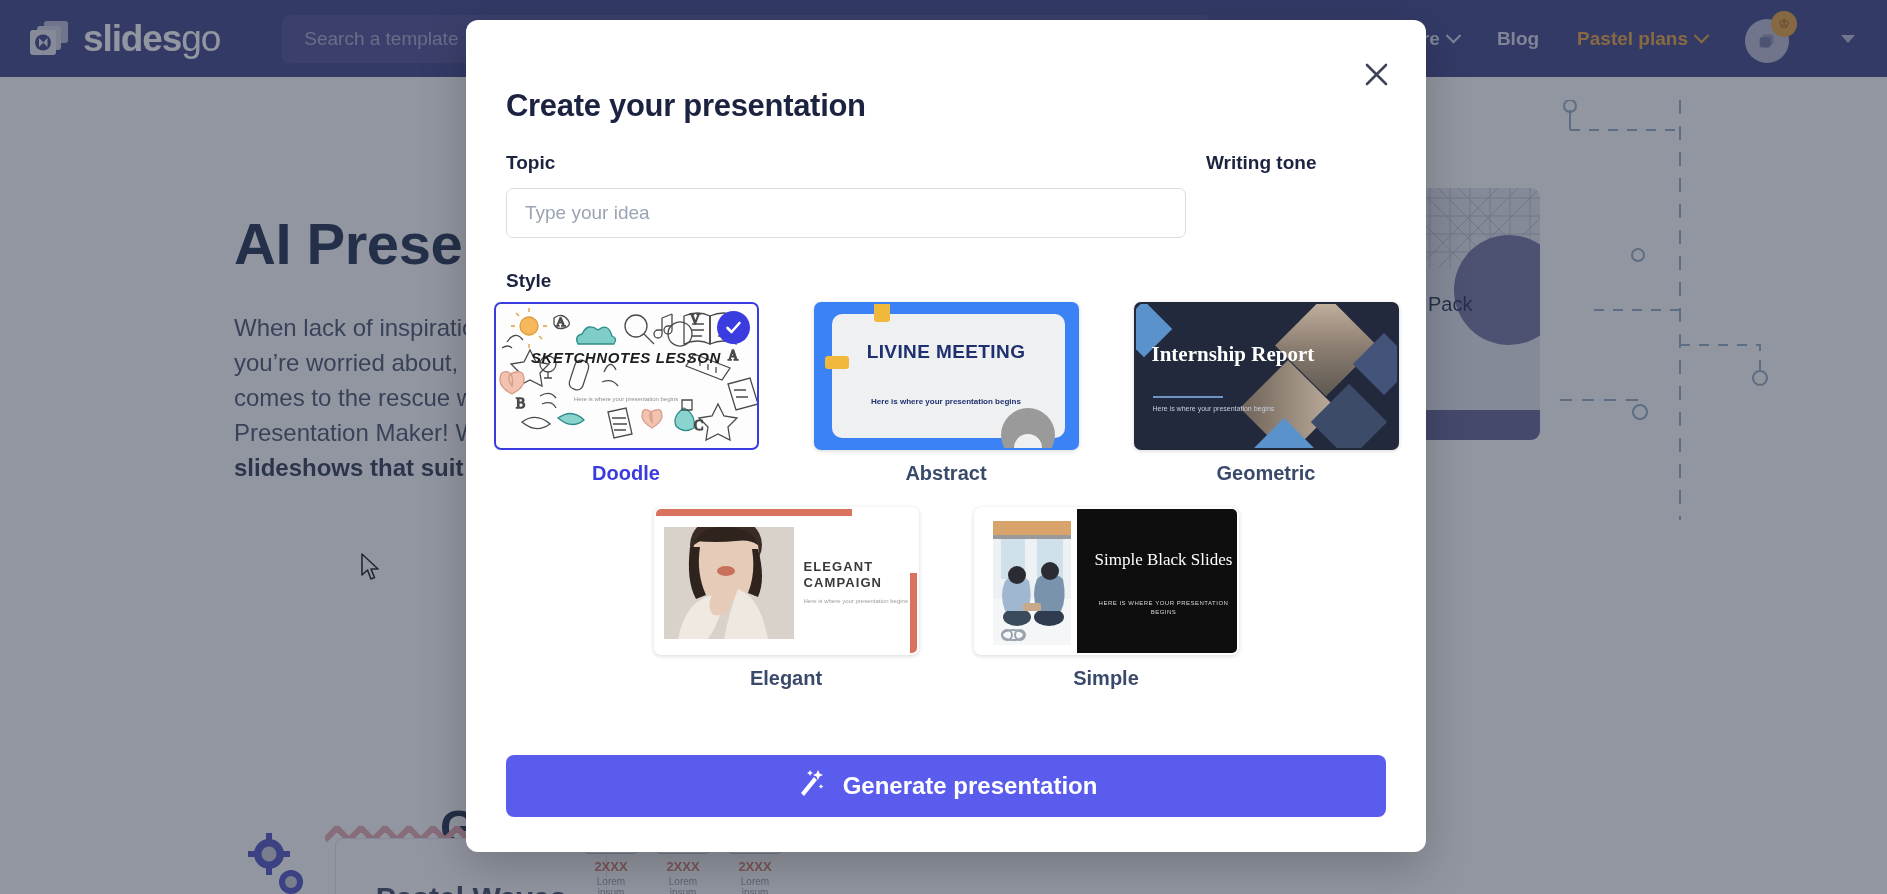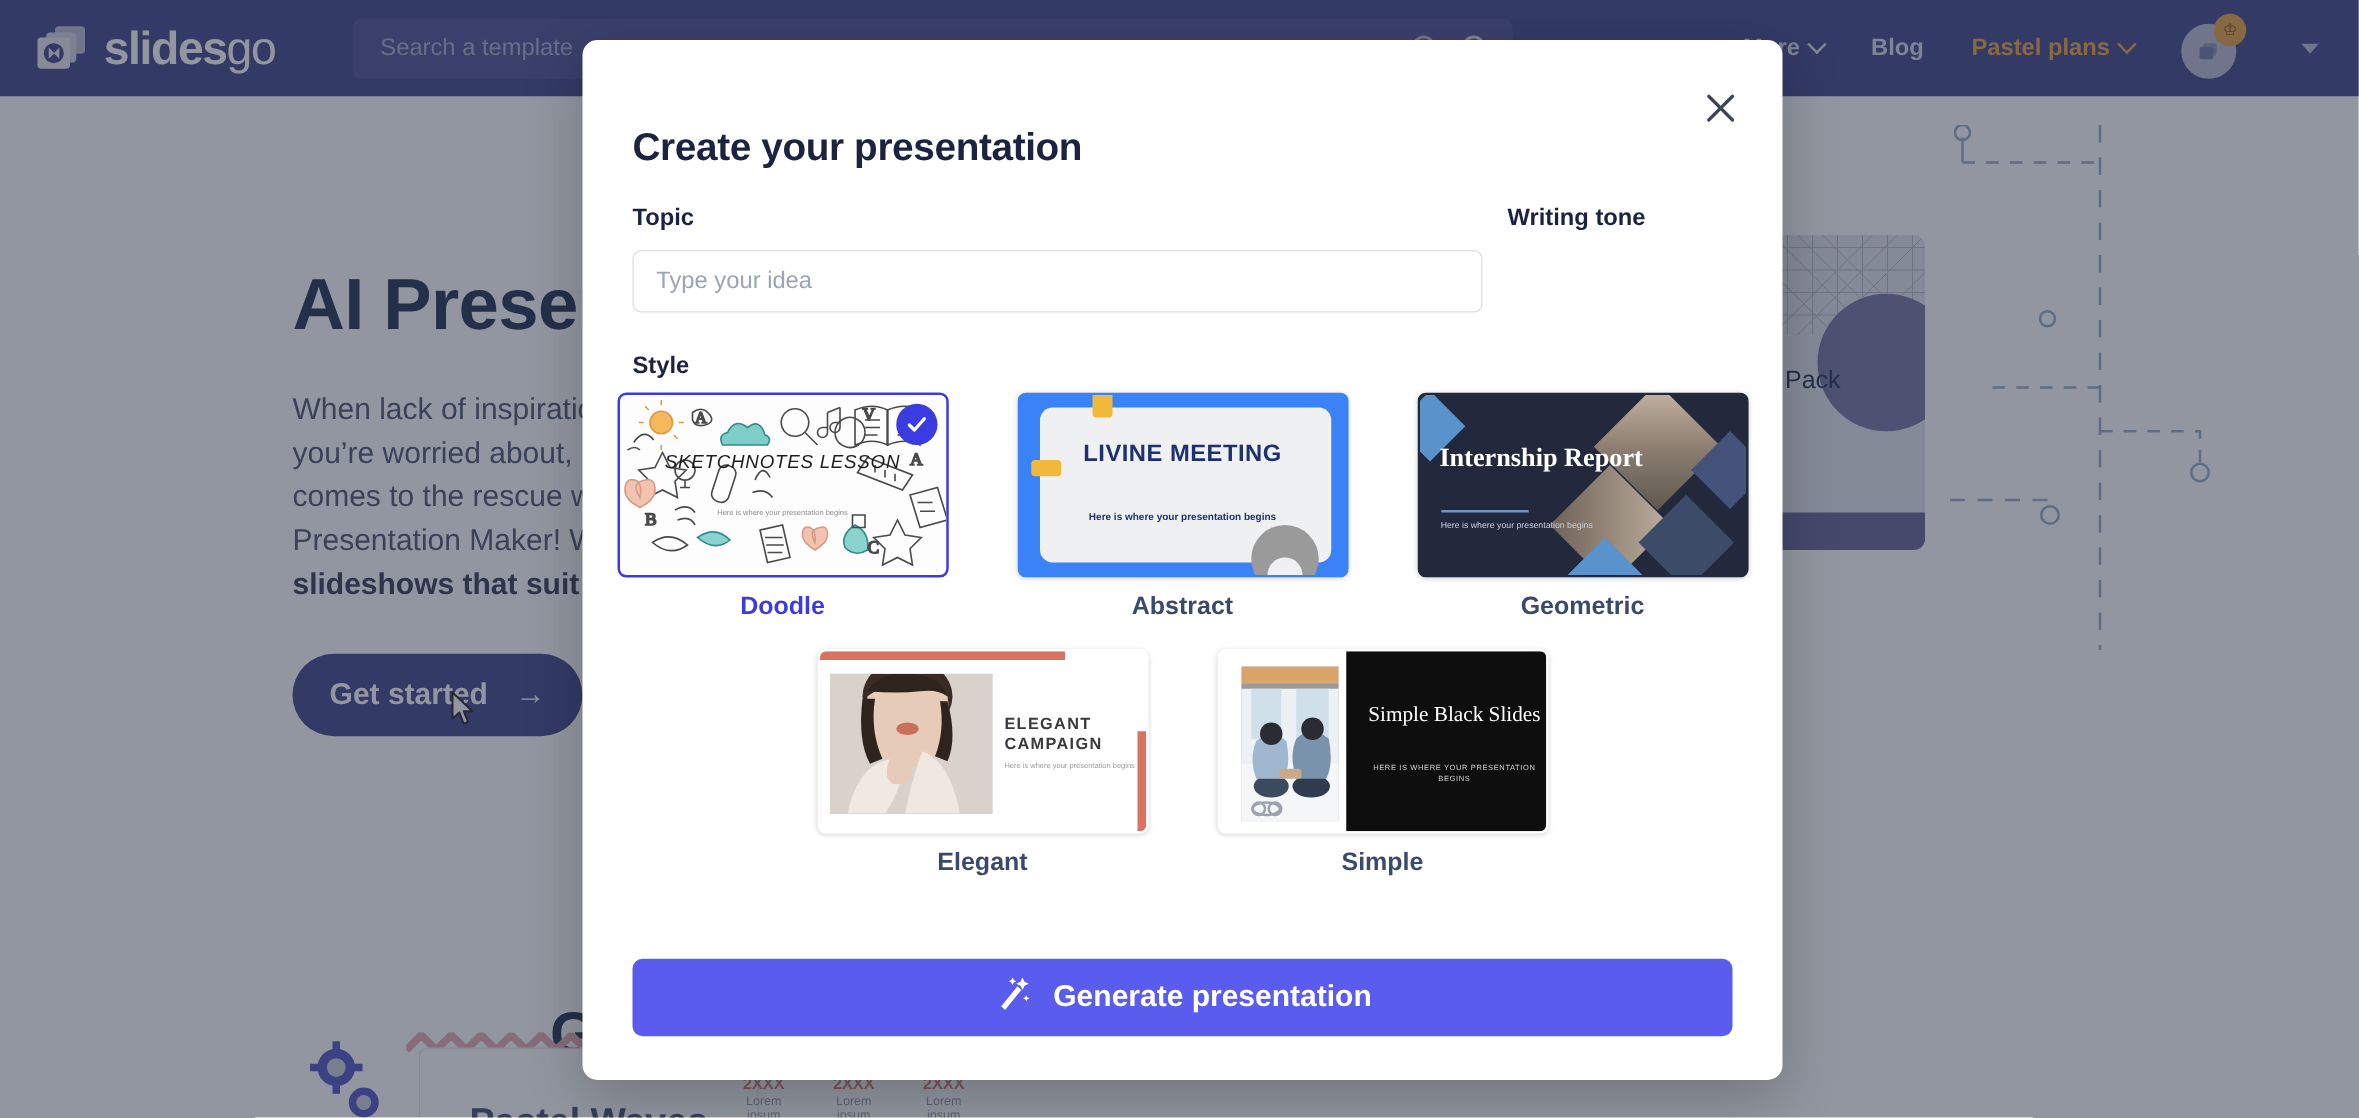--- a/index.html
+++ b/index.html
@@ -137,21 +137,21 @@
   .deco-table .cell { position: absolute; top: 0; width: 52px; }
   .deco-table .cbox { height: 24px; border: 1.5px solid #b8bcc9; border-radius: 3px; background: #fff; }
   .deco-table .cnum { font-size: 13px; color: #cf7a6e; text-align: center; margin-top: 5px; font-weight: bold; }
   .deco-table .ctx { font-size: 10px; color: #8f95a5; text-align: center; margin-top: 2px; }
 
   
   .overlay { position: absolute; inset: 0; background: rgba(46,54,72,0.52); z-index: 10; }
 
   .modal {
     position: absolute; z-index: 20;
-    left: 466px; top: 32px;
+    left: 466px; top: 20px;
     width: 960px; height: 832px;
     background: #ffffff; border-radius: 12px;
     box-shadow: 0 14px 46px rgba(0,0,0,.22);
     padding: 0 40px;
   }
 
   .modal-close {
     position: absolute; top: 36px; right: 32px;
     width: 36px; height: 36px;
     display: flex; align-items: center; justify-content: center;
@@ -212,21 +212,21 @@
     position: absolute; top: 7px; right: 7px;
     width: 33px; height: 33px; border-radius: 50%;
     background: #3b3ce0; display: flex; align-items: center; justify-content: center;
     z-index: 4;
   }
 
   
   .t-doodle { background: #fdfdfd; }
   .t-doodle .dtitle {
     position: absolute; left: 0; right: 0; top: 44px; text-align: center;
-    font-size: 15px; font-weight: normal; color: #1d1d1d;
+    font-size: 15px; font-weight: bold; color: #1d1d1d;
     font-style: italic; line-height: 19px; letter-spacing: .6px;
   }
   .t-doodle .dsub {
     position: absolute; left: 0; right: 0; top: 92px; text-align: center;
     font-size: 6px; color: #8d8d8d;
   }
 
   
   .t-abstract { background: #3b82f6; }
   .t-abstract .inner {
@@ -353,24 +353,20 @@
     <div class="hero-title">AI Presentation Maker</div>
 
     <div class="hero-body">
       <span>When lack of inspiration or time constraints are</span><br>
       <span>you’re worried about, it’s a good idea to seek help.</span><br>
       <span>comes to the rescue with the latest functionality</span><br>
       <span>Presentation Maker! Whether you’re looking for a</span><br>
       <b>slideshows that suit your needs</b>
     </div>
 
-    <div class="get-started">
-      <span>Get started</span>
-      <span class="arrow-ico">→</span>
-    </div>
 
     <div class="bottom-title">Generate presentations in minutes</div>
 
     <svg class="deco-tech" viewBox="0 0 360 420">
       <g stroke="#8fa9c4" fill="none" stroke-width="2">
         <path d="M40 30 V10"></path>
           <circle cx="40" cy="6" r="6"></circle>
         <path d="M40 30 H150" stroke-dasharray="10 9"></path>
         <path d="M150 0 V420" stroke-dasharray="14 12"></path>
         <path d="M150 210 H 60" stroke-dasharray="10 9"></path>

